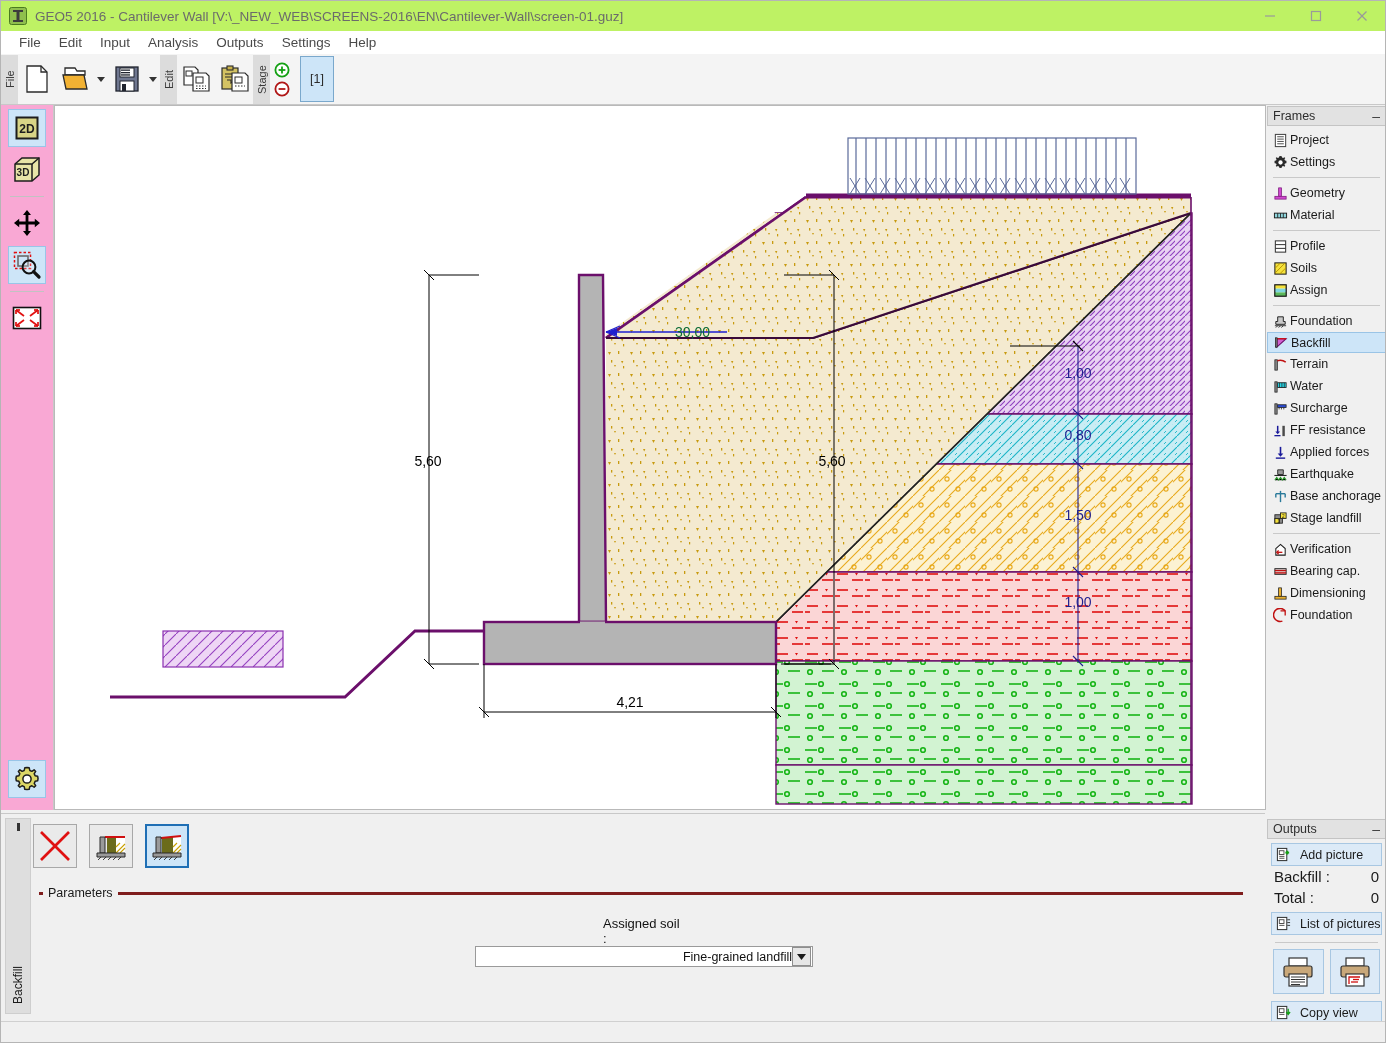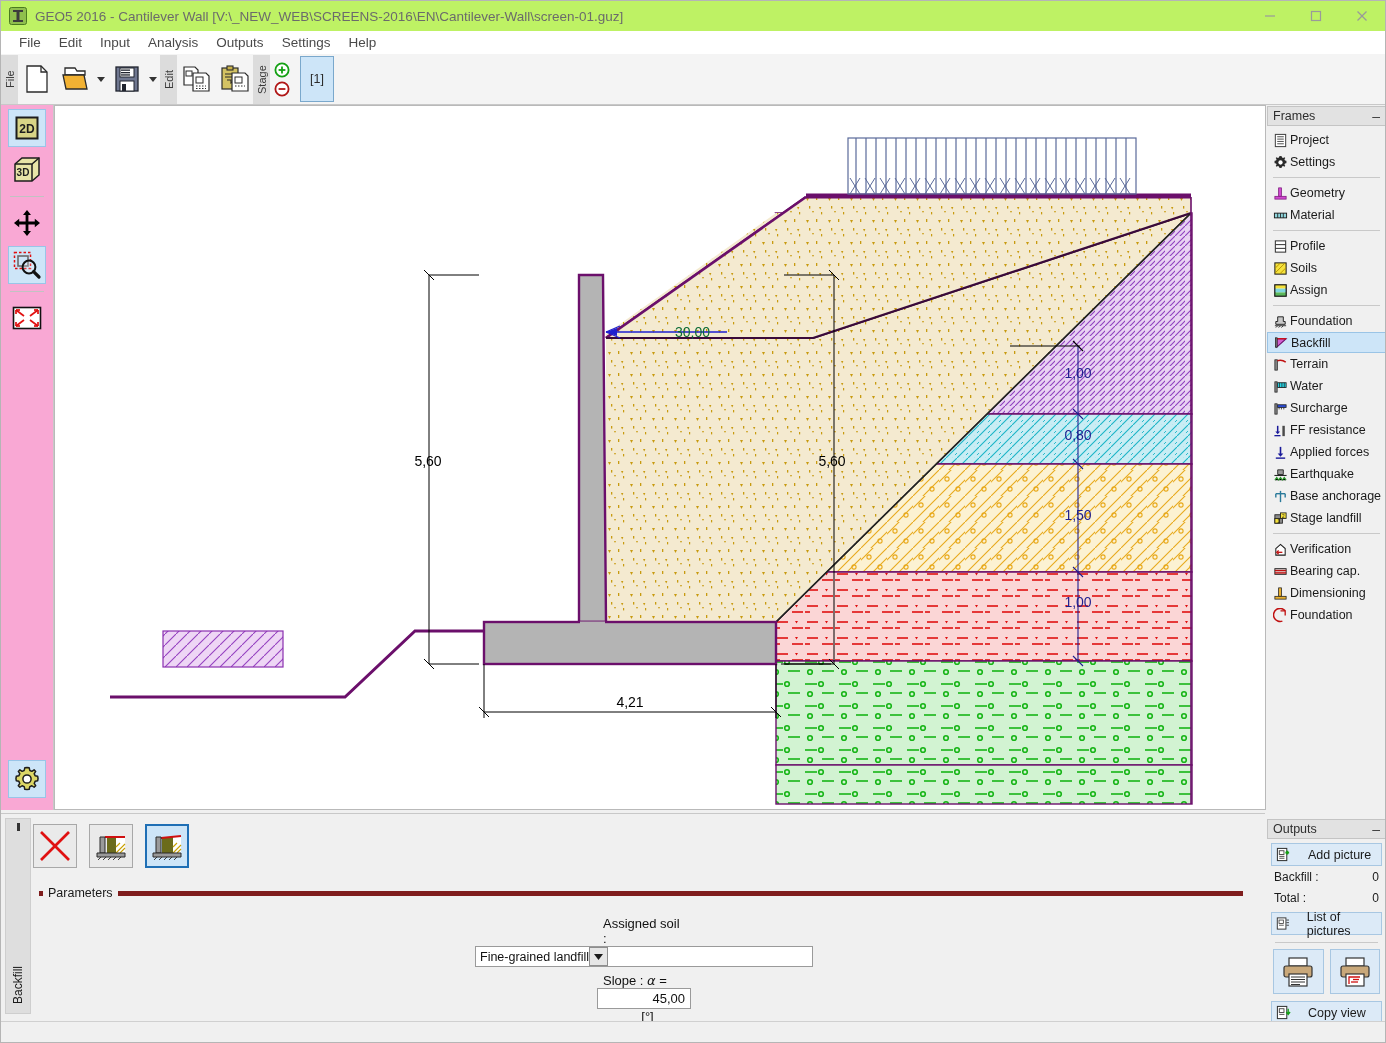--- a/index.html
+++ b/index.html
@@ -125,28 +125,28 @@
   .frame-item.selected { background: #cde5f8; border: 1px solid #9ac4e6; height: 21px; }
   .frame-sep { height: 1px; background: #c9c9c9; margin: 4px 6px; }
   .ficon { width: 15px; height: 15px; flex: none; display:block; }
 
   
   #outputs-panel {
     position: absolute; left: 1266px; top: 818px; width: 119px; height: 224px;
     background: #f0f0f0;
   }
   .out-btn {
-    display: flex; align-items: center; gap: 17px;
+    display: flex; align-items: center; gap: 9px;
     background: #dceaf7; border: 1px solid #a8c7e2;
     height: 23px; margin: 4px 4px 0 4px; padding-left: 4px;
     font-size: 12.5px; color: #1a1a1a;
   }
   .out-row {
     display: flex; justify-content: space-between; align-items: center;
-    padding: 0 7px; height: 21px; font-size: 12px; color: #1a1a1a;
+    padding: 0 7px; height: 21px; font-size: 15px; color: #1a1a1a;
   }
   .out-sep { height: 1px; background: #c9c9c9; margin: 7px 8px 6px 8px; }
   .print-row { display: flex; gap: 6px; margin: 0 6px; }
   .print-btn {
     flex: 1; height: 45px; background: #dceaf7; border: 1px solid #a8c7e2;
     display: flex; align-items: center; justify-content: center;
   }
   #grip { position: absolute; right: 3px; bottom: 3px; width: 12px; height: 12px; }
 
   
@@ -168,29 +168,29 @@
   .mode-btn {
     width: 44px; height: 44px; border: 1px solid #a8a8a8; background: #eaeaea;
     display: flex; align-items: center; justify-content: center;
   }
   .mode-btn.active { background: #cde5f8; border: 2px solid #1f6fb5; }
   #mode-row { position: absolute; left: 32px; top: 10px; display: flex; gap: 12px; }
 
   fieldset#params {
     position: absolute; left: 38px; top: 72px; right: 22px;
     border: 1px solid #c9c9c9; border-right: none; border-bottom: none; border-left: none;
-    border-top: 5px solid #7f1d1d;
+    border-top: 3px solid #7f1d1d;
     padding: 10px 0 0 0; margin: 0;
   }
   fieldset#params legend { font-size: 12.5px; color: #1a1a1a; padding: 0 5px; margin-left: 4px; }
   .field-row { display: flex; align-items: center; margin: 6px 0 0 6px; font-size: 13px; flex-direction: column; }
   .field-label { width: 82px; text-align: left; color: #111; }
   .combo {
     width: 338px; height: 21px; background: #fff; border: 1px solid #9a9a9a;
-    display: flex; align-items: center; justify-content: flex-start; padding-left: 4px;
+    display: flex; align-items: center; justify-content: flex-end; padding-left: 4px;
     font-size: 12.5px;
   }
   .combo-arrow {
     width: 19px; height: 19px; background: #e6e6e6; border: 1px solid #8e8e8e;
     display: flex; align-items: center; justify-content: center; margin: 0 1px 0 0;
   }
   .num-input {
     width: 94px; height: 21px; background: #fff; border: 1px solid #9a9a9a;
     text-align: right; padding-right: 5px; font-size: 13px; line-height: 19px;
   }
@@ -1058,27 +1058,18 @@
         <div class="combo">
           <span>Fine-grained landfill</span>
           <span class="combo-arrow">
             <svg width="9" height="6" viewBox="0 0 9 6">
                 <polygon points="0,0 9,0 4.5,6" fill="#1a1a1a"></polygon>
               </svg>
           </span>
         </div>
       </div>
 
-      <div class="field-row">
-        <span class="field-label">
-          <span>Slope :</span>
-          <span class="greek">α</span>
-          <span>=</span>
-        </span>
-        <div class="num-input">45,00</div>
-        <span class="unit">[°]</span>
-      </div>
     </fieldset>
   </div>
 
   <div id="statusbar"></div>
 
 </div>
 
 </body></html>

